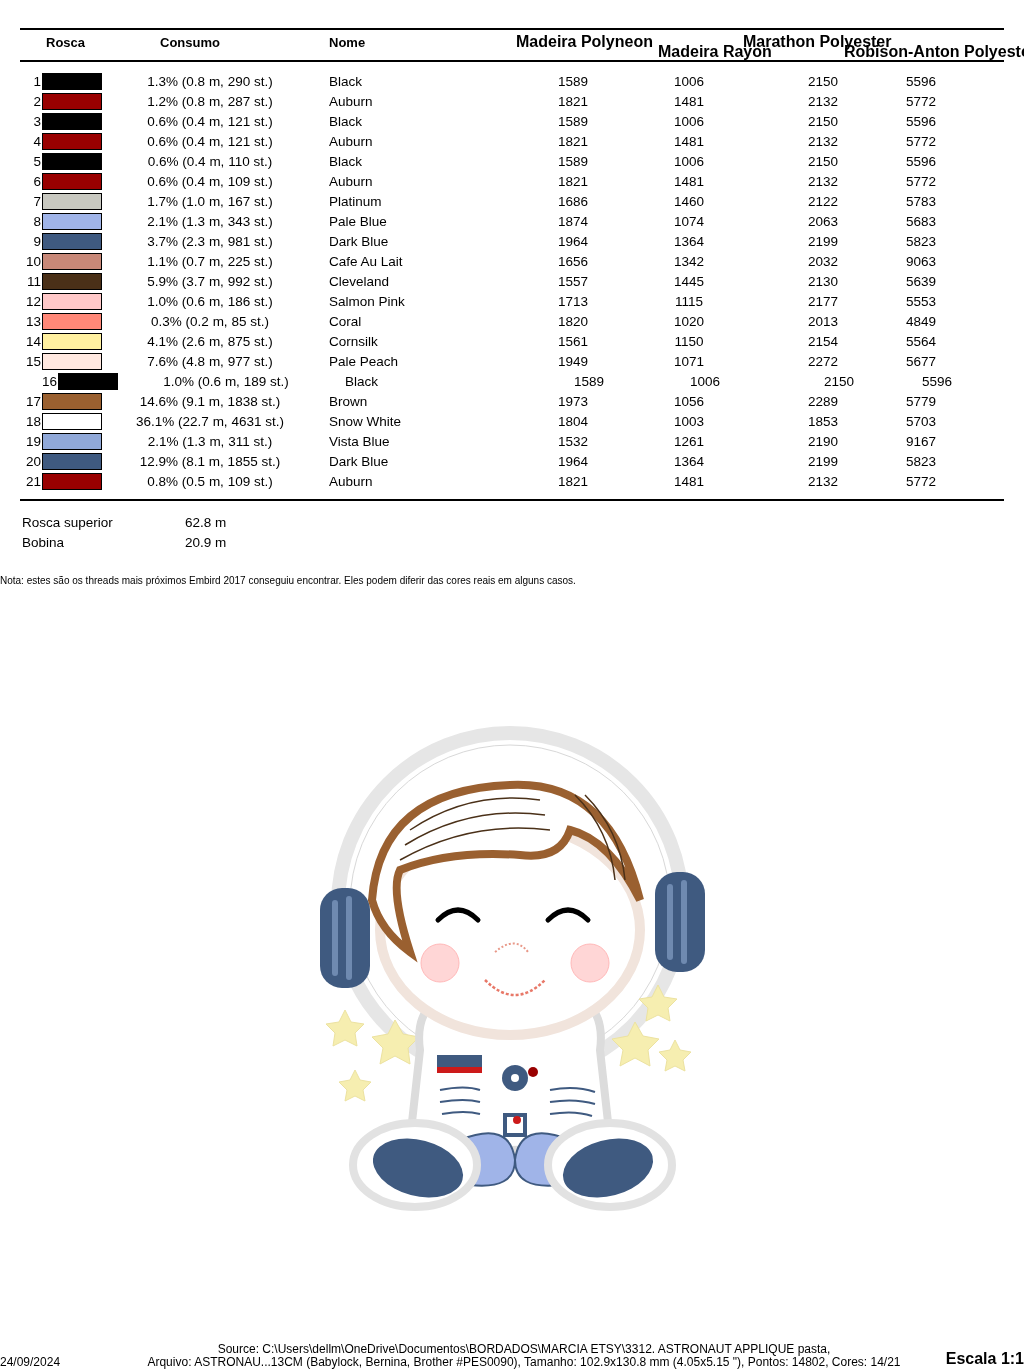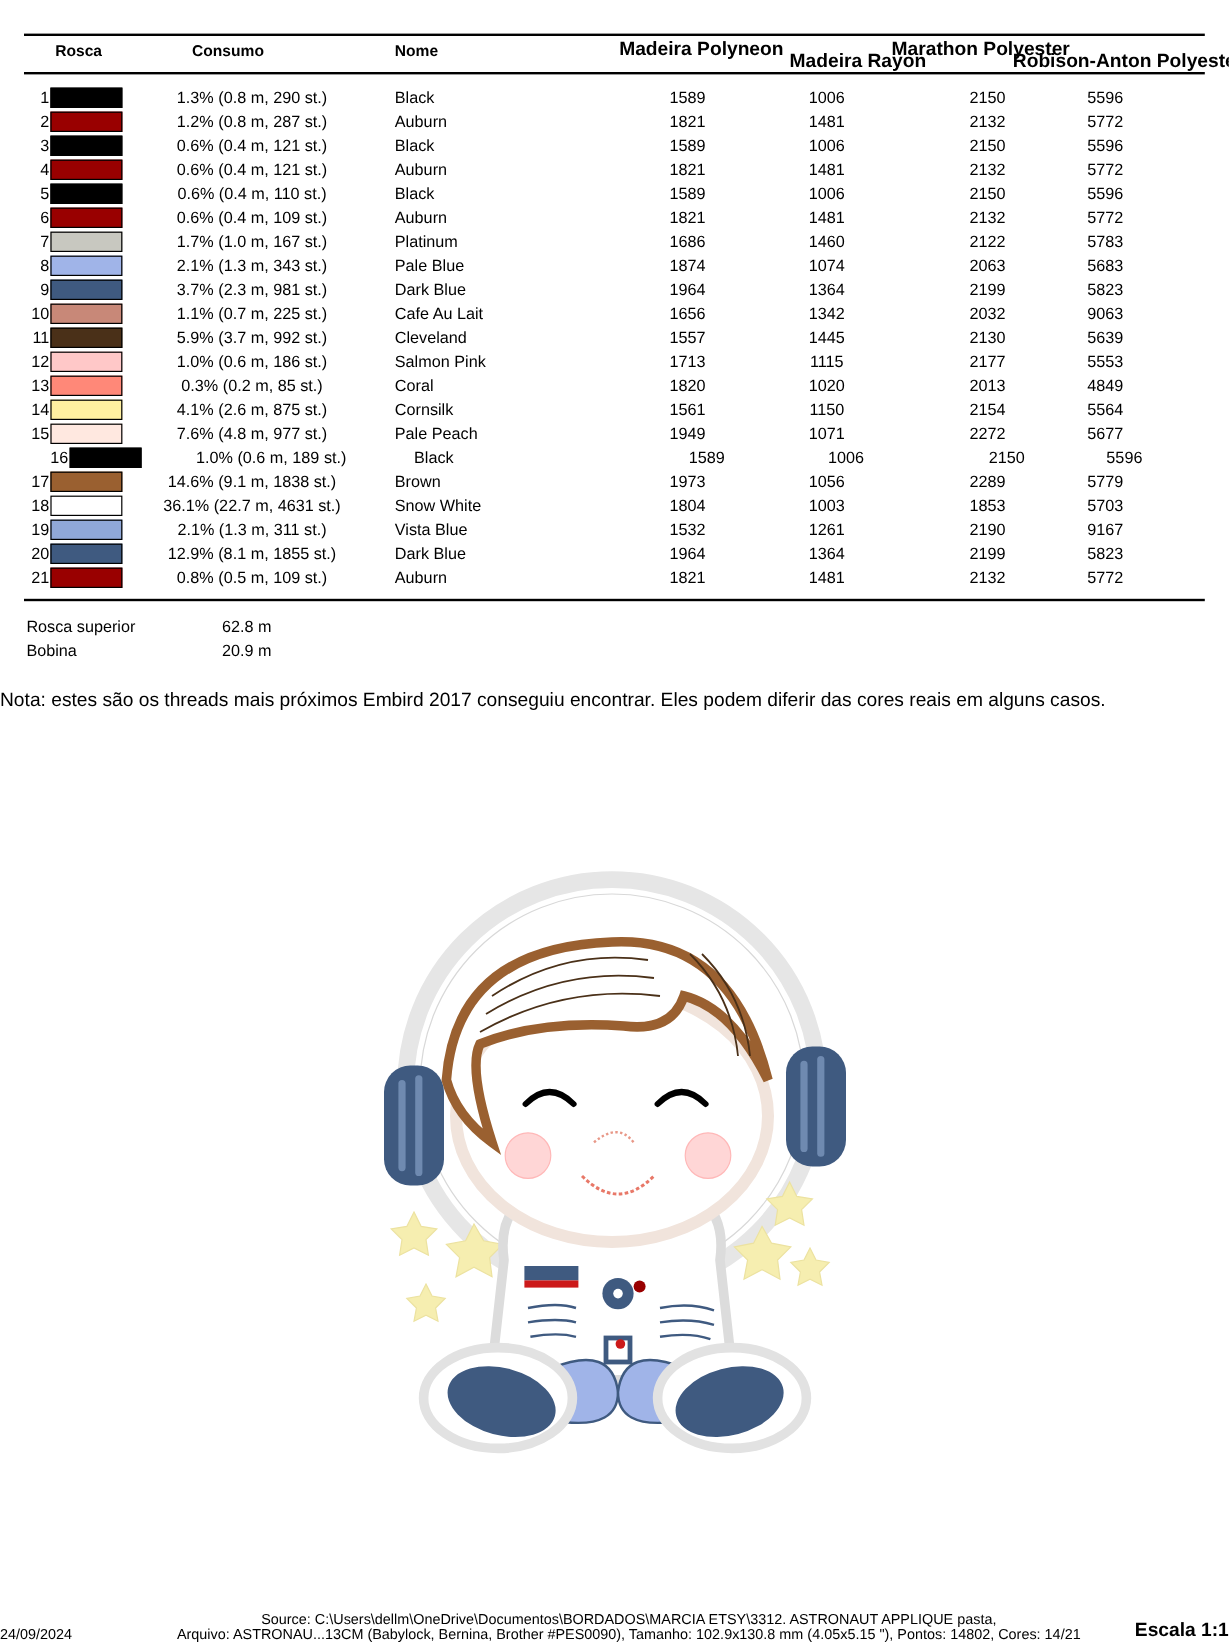--- a/index.html
+++ b/index.html
@@ -23,21 +23,21 @@
     .row .nome { position: absolute; left: 329px; top: 2px; white-space: nowrap; }
     .row .c1 { position: absolute; left: 540px; width: 66px; text-align: center; top: 2px; }
     .row .c2 { position: absolute; left: 656px; width: 66px; text-align: center; top: 2px; }
     .row .c3 { position: absolute; left: 772px; width: 66px; text-align: right; top: 2px; }
     .row .c4 { position: absolute; left: 888px; width: 66px; text-align: center; top: 2px; }
 
     .totals { position: absolute; left: 22px; font-size: 13.5px; }
     .totals .lbl { position: absolute; left: 0; white-space: nowrap; }
     .totals .val { position: absolute; left: 163px; white-space: nowrap; }
 
-    .note { position: absolute; left: 0; top: 575px; font-size: 16px; white-space: nowrap; }
+    .note { position: absolute; left: 0; top: 575px; font-size: 10px; white-space: nowrap; }
 
     .art { position: absolute; left: 310px; top: 720px; width: 410px; height: 500px; }
 
     .footer-date { position: absolute; left: 0; top: 1355px; font-size: 12px; }
     .footer-src { position: absolute; left: 0; width: 1030px; text-align: center; top: 1343px; font-size: 12px; line-height: 13px; white-space: nowrap; }
     .footer-src .line1 { display: block; padding-left: 18px; }
     .footer-src .line2 { display: block; padding-left: 18px; }
     .scale { position: absolute; right: 0; top: 1350px; font-size: 16px; font-weight: bold; white-space: nowrap; }
   </style>
 </head>

